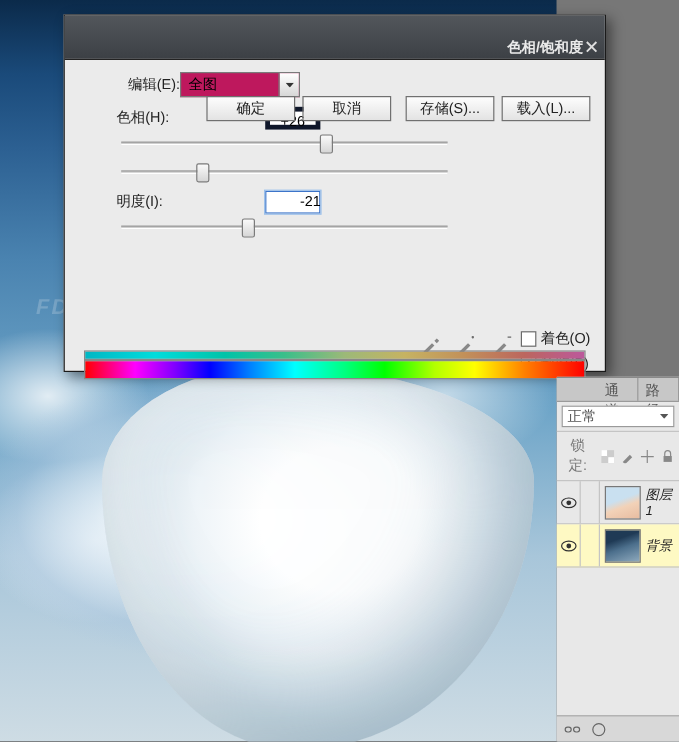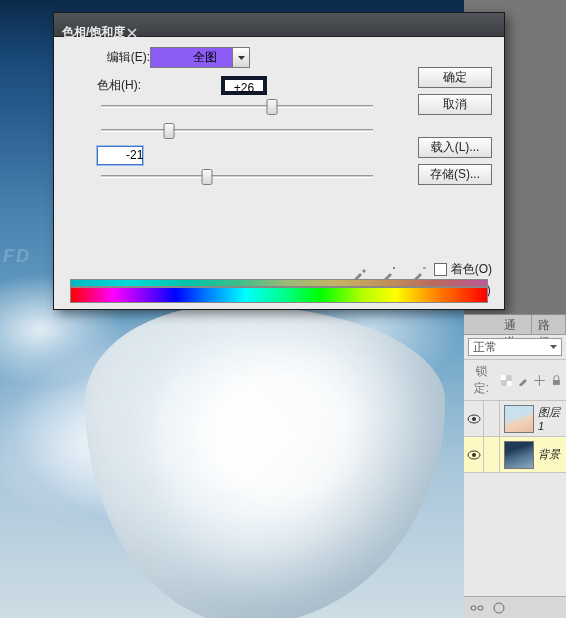--- a/index.html
+++ b/index.html
@@ -17,60 +17,60 @@
     background-repeat: no-repeat;
   }
   .dress {
     position:absolute; left:85px; top:305px; width:360px; height:320px;
     background:
       radial-gradient(ellipse 220px 200px at 55% 40%, #fff 0 30%, #eef4f8 55%, #d7e4ec 78%, #bed0da 100%);
     border-radius: 40% 60% 55% 45% / 30% 30% 70% 70%;
     box-shadow: inset -30px -30px 80px rgba(120,150,170,.5), inset 30px 10px 40px rgba(255,255,255,.6);
     opacity:.96;
   }
-  .fd-text{position:absolute; left:3px; top:246px; font:italic bold 18px sans-serif; color:rgba(200,215,230,.3); letter-spacing:2px;}
+  .fd-text{position:absolute; left:30px; top:246px; font:italic bold 18px sans-serif; color:rgba(200,215,230,.3); letter-spacing:2px;}
 
   
   .right-bg { position:absolute; right:0; top:0; width:102px; height:618px; background:#9b9b9b; border-left:1px solid #555;}
   .right-top { position:absolute; right:0; top:0; width:102px; height:314px; background:#777; }
 
   
   .dialog {
     position: absolute; left: 53px; top: 12px; width: 452px; height: 298px;
     background: #ebebeb; border: 1px solid #1a1a1a; box-shadow: 4px 4px 10px rgba(0,0,0,.45);
   }
   .titlebar {
-    height: 24px; background: linear-gradient(#52565b,#3c4045);
-    color: #eaeaea; display:flex; align-items:center; justify-content:flex-start;
+    height: 37px; background: linear-gradient(#52565b,#3c4045);
+    color: #eaeaea; display:flex; align-items:center; justify-content:flex-end;
     padding: 16px 4px 0 8px; border-bottom:1px solid #222;
   }
   .titlebar .ttl{font-weight:bold;}
   .close-x { width:14px;height:14px;display:flex;align-items:center;justify-content:center;color:#ddd;cursor:pointer;}
   .dlg-body { position:relative; padding:10px 12px; height:278px;}
 
   .row { display:flex; align-items:center; margin-bottom:8px;}
   .lbl { text-align:right; color:#222;}
   .edit-lbl{width:84px;}
-  .combo { display:flex;align-items:center; width:100px; height:21px; background:#8b5cf6;border:1px solid #7a7a7a;padding-left:36px;}
+  .combo { display:flex;align-items:center; width:100px; height:21px; background:#be185d;border:1px solid #7a7a7a;}
   .combo-txt{flex:1;padding:0 6px;}
   .combo-btn{width:17px;height:19px;border-left:1px solid #7a7a7a;background:linear-gradient(#fff,#d7d7d7);display:flex;align-items:center;justify-content:center;}
 
   .slider-block{margin-left:31px; width:280px; margin-bottom:6px;}
   .slider-row{display:flex;align-items:center;margin-bottom:3px;}
   .slider-row .sl{width:124px;text-align:left;color:#222;}
   .numbox{width:46px;height:19px;border:4px solid #0f172a;background:#fff;text-align:center;line-height:17px;}
   .numbox.active{border:1px solid #3c74c9; outline:1px solid #9cc0ea;padding-left:28px;}
   .track{position:relative;height:18px; margin:0 4px 6px 4px;}
   .track .bar{position:absolute;left:0;right:0;top:7px;height:3px;background:#cfcfcf;border-top:1px solid #9a9a9a;border-bottom:1px solid #fff;}
   .thumb{position:absolute;top:1px;width:11px;height:16px;background:linear-gradient(#fafafa,#d6d6d6);border:1px solid #7b7b7b;border-radius:2px;transform:translateX(-50%);}
 
   .eyedroppers{position:absolute;left:296px;top:228px;display:flex;gap:12px;}
   .drop{width:18px;height:18px;color:#555;}
 
-  .right-btns{position:absolute;right:12px;top:30px;display:flex;flex-direction:column;gap:6px;}
+  .right-btns{position:absolute;right:12px;top:30px;display:flex;flex-direction:row;gap:6px;}
   .wbtn{width:74px;height:21px;background:linear-gradient(#fdfdfd,#e3e3e3);border:1px solid #707070;color:#222;display:flex;align-items:center;justify-content:center;cursor:pointer;}
   .gap{height:10px;}
 
   .checks{position:absolute;right:12px;top:224px;}
   .chk{display:flex;align-items:center;gap:4px;margin-bottom:4px;color:#222;}
   .chkbox{width:13px;height:13px;border:1px solid #6a6a6a;background:#fff;display:flex;align-items:center;justify-content:center;}
   .chkbox.checked::after{content:"✓";font-size:11px;color:#222;line-height:1;}
 
   .hue-strip{position:absolute;left:16px;bottom:12px;right:16px;height:16px;
     background:linear-gradient(90deg,
@@ -150,20 +150,21 @@
 
     <div class="slider-block">
       <div class="track">
         <div class="bar"></div>
         <div class="thumb" id="thumb-sat" style="left: 25%;"></div>
       </div>
     </div>
 
     <div class="slider-block">
       <div class="slider-row">
+        <span class="sl">明度(I):</span>
         <span class="numbox active">-21</span>
       </div>
       <div class="track">
         <div class="bar"></div>
         <div class="thumb" id="thumb-light" style="left: 39%;"></div>
       </div>
     </div>
 
     <div class="eyedroppers">
       <span class="drop">
@@ -187,24 +188,24 @@
 
     <div class="right-btns">
       <div class="wbtn">
           <span>确定</span>
         </div>
       <div class="wbtn">
           <span>取消</span>
         </div>
       <div class="gap"></div>
       <div class="wbtn">
+          <span>存储(S)...</span>
+        </div>
+      <div class="wbtn">
           <span>载入(L)...</span>
-        </div>
-      <div class="wbtn">
-          <span>存储(S)...</span>
         </div>
     </div>
 
     <div class="checks">
       <label class="chk">
         <span class="chkbox"></span>
         <span>着色(O)</span>
       </label>
       <label class="chk">
         <span class="chkbox checked"></span>

